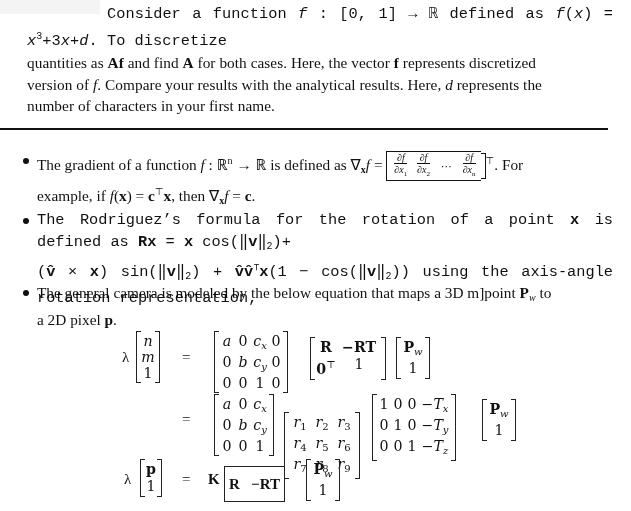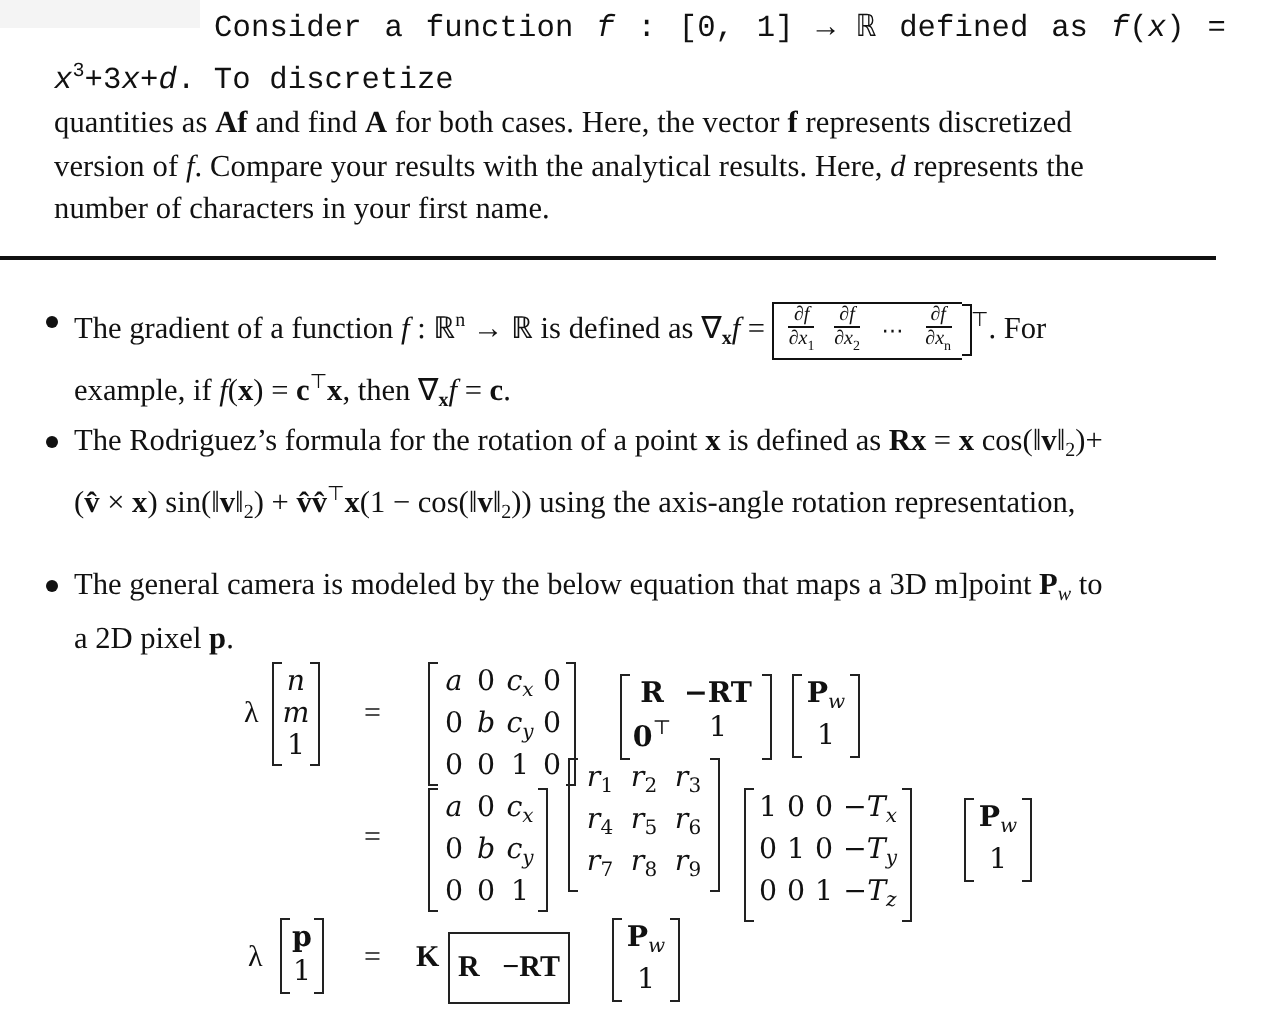--- a/index.html
+++ b/index.html
@@ -59,21 +59,21 @@
   <div>The gradient of a function <i class="m">f</i> : ℝ<span class="sup">n</span> → ℝ is defined as ∇<span class="sub"><b>x</b></span><i class="m">f</i> =
     <span class="brk l" style="padding:0 2px 0 4px;">
       <span class="frac"><span class="num"><i>∂f</i></span><span><i>∂x</i><sub style="font-size:7px">1</sub></span></span>
       <span class="frac"><span class="num"><i>∂f</i></span><span><i>∂x</i><sub style="font-size:7px">2</sub></span></span>
       <span style="font-size:11px;margin:0 4px;">⋯</span>
       <span class="frac"><span class="num"><i>∂f</i></span><span><i>∂x</i><sub style="font-size:7px">n</sub></span></span>
     </span><span style="display:inline-block;vertical-align:middle;height:24px;width:4px;border:1.3px solid #111;border-left:none;"></span><span class="sup">⊤</span>. For</div>
   <div>example, if <i class="m">f</i>(<b>x</b>) = <b>c</b><span class="sup">⊤</span><b>x</b>, then ∇<span class="sub"><b>x</b></span><i class="m">f</i> = <b>c</b>.</div>
 </div>
 
-<div class="bullet-block" style="top:210px;">
+<div class="bullet-block" style="top:210px;font-family:Liberation Mono, monospace;">
   <span class="bullet-dot"></span>
   <div>The Rodriguez’s formula for the rotation of a point <b>x</b> is defined as <b>Rx</b> = <b>x</b> cos(‖<b>v</b>‖<span class="sub">2</span>)+</div>
   <div>(<b>v̂</b> × <b>x</b>) sin(‖<b>v</b>‖<span class="sub">2</span>) + <b>v̂v̂</b><span class="sup">⊤</span><b>x</b>(1 − cos(‖<b>v</b>‖<span class="sub">2</span>)) using the axis-angle rotation representation,</div>
 </div>
 
 <div class="bullet-block" style="top:282px;">
   <span class="bullet-dot"></span>
   <div>The general camera is modeled by the below equation that maps a 3D m]point <b>P</b><span class="sub"><i>w</i></span> to</div>
   <div>a 2D pixel <b>p</b>.</div>
 </div>
@@ -118,21 +118,21 @@
     <i>a</i>
       <span>0</span>
       <span><i>c</i><span class="sub"><i>x</i></span></span>
     <span>0</span>
       <i>b</i>
       <span><i>c</i><span class="sub"><i>y</i></span></span>
     <span>0</span>
       <span>0</span>
       <span>1</span>
   </div>
-  <div class="mat" style="left:284px;top:380px;grid-template-columns:22px 22px 22px;font-style:italic;">
+  <div class="mat" style="left:284px;top:413px;grid-template-columns:22px 22px 22px;font-style:italic;">
     <span>r<span class="sub" style="font-style:normal">1</span></span>
       <span>r<span class="sub" style="font-style:normal">2</span></span>
       <span>r<span class="sub" style="font-style:normal">3</span></span>
     <span>r<span class="sub" style="font-style:normal">4</span></span>
       <span>r<span class="sub" style="font-style:normal">5</span></span>
       <span>r<span class="sub" style="font-style:normal">6</span></span>
     <span>r<span class="sub" style="font-style:normal">7</span></span>
       <span>r<span class="sub" style="font-style:normal">8</span></span>
       <span>r<span class="sub" style="font-style:normal">9</span></span>
   </div>

